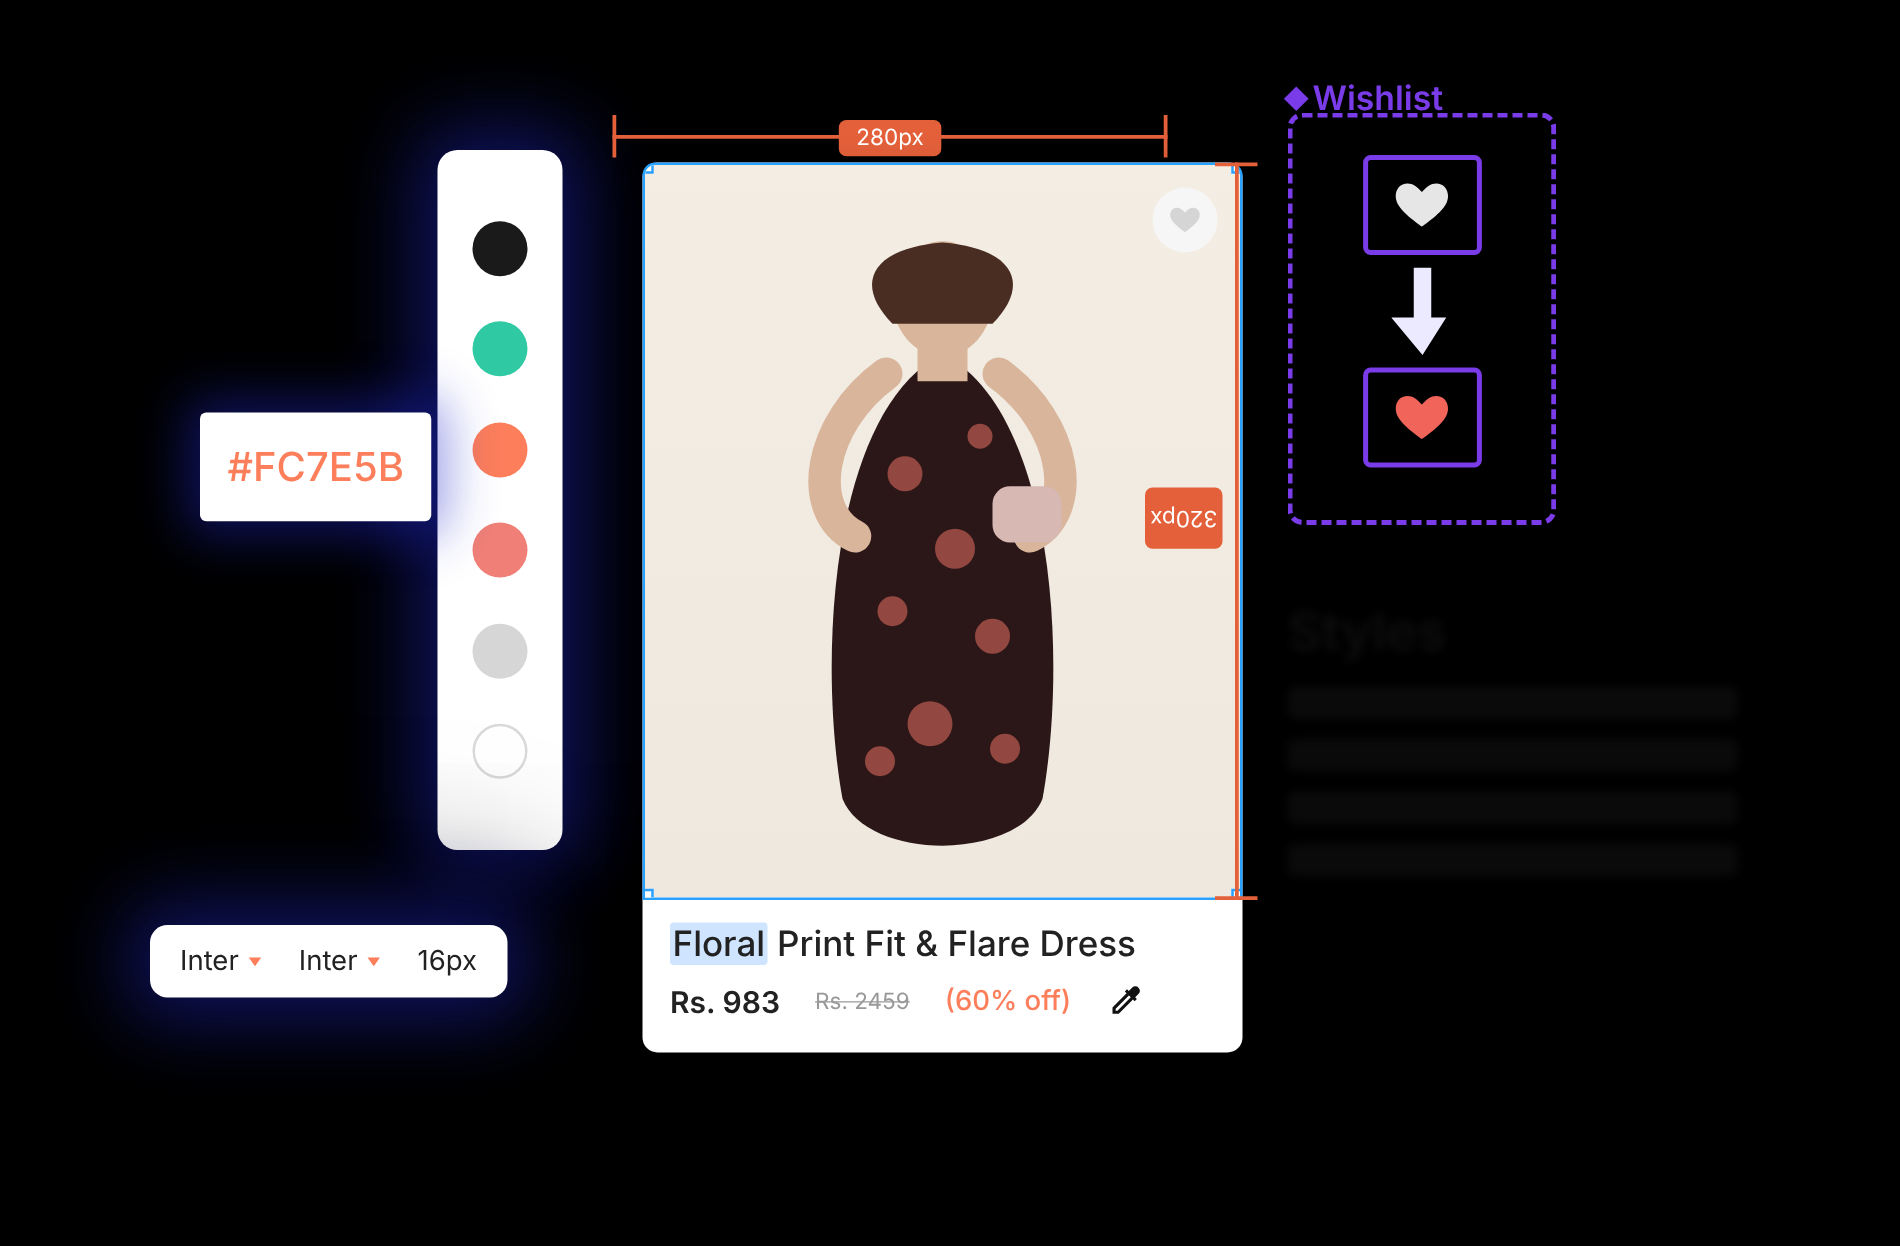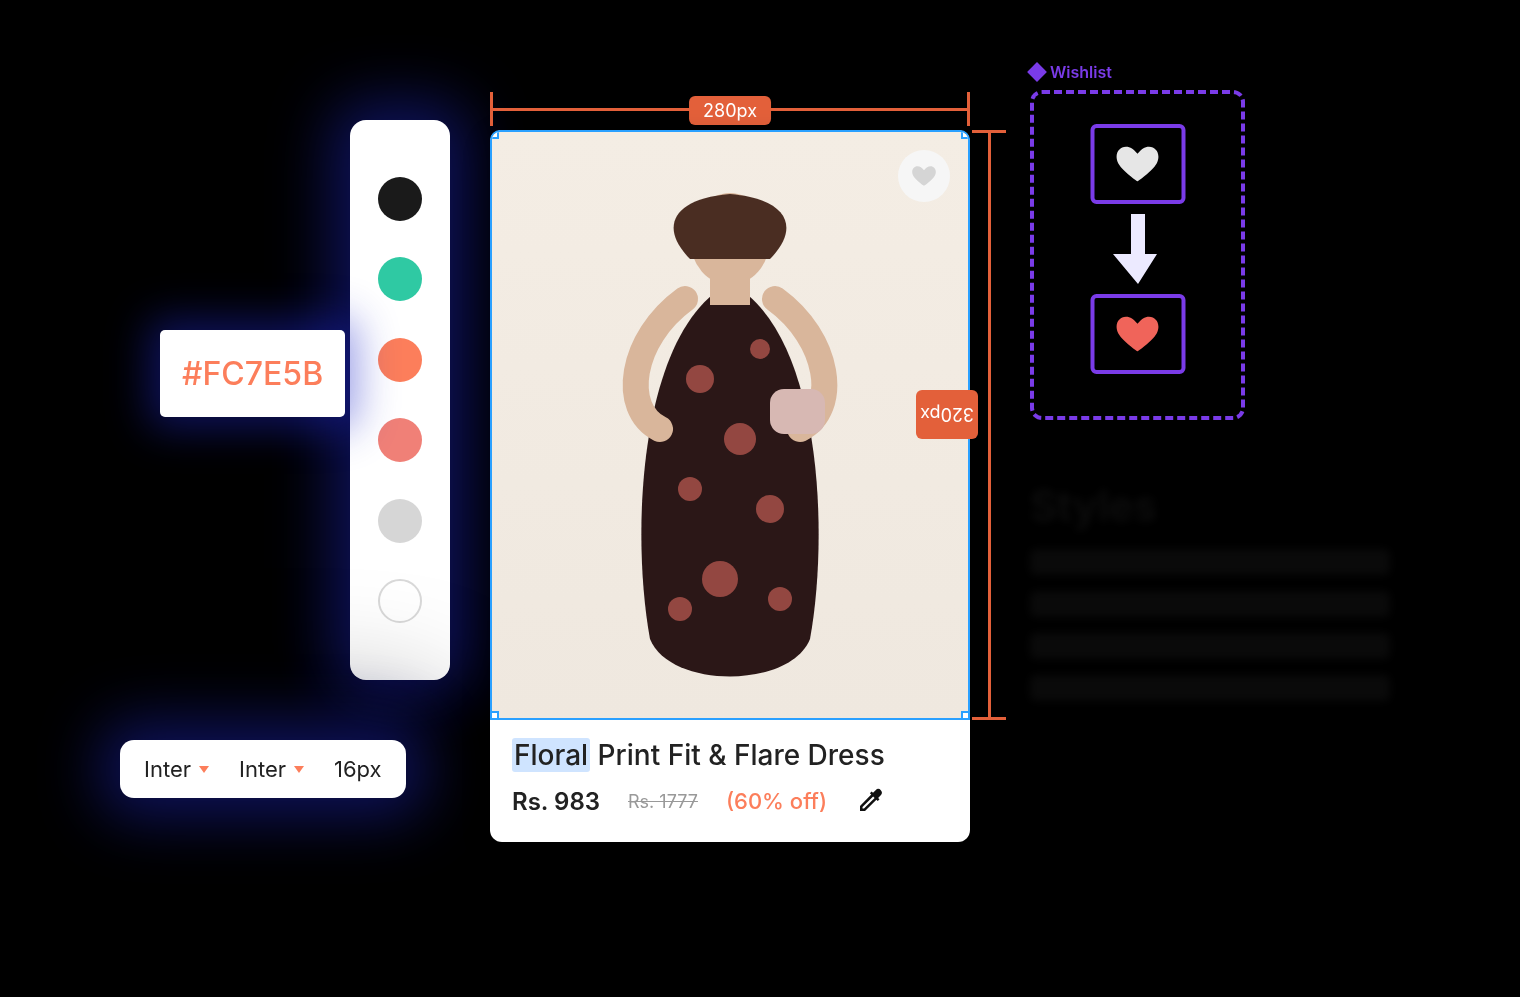--- a/index.html
+++ b/index.html
@@ -47,21 +47,21 @@
   .chev {
     width: 0; height: 0; display: inline-block;
     border-left: 5px solid transparent;
     border-right: 5px solid transparent;
     border-top: 7px solid #fc7e5b;
   }
 
   
   .product-card {
     position: absolute;
-    left: 490px; top: 130px;
+    left: 514px; top: 130px;
     width: 480px;
     background: #fff;
     border-radius: 12px;
     box-shadow: 0 8px 30px rgba(0,0,0,0.15);
     overflow: visible;
   }
   .image-wrap {
     position: relative;
     width: 480px; height: 590px;
     border: 2px solid #2aa0ff;
@@ -99,21 +99,21 @@
     display:flex; align-items:center; gap: 28px;
     font-size: 22px;
   }
   .price { font-weight: 600; color:#222; font-size:24px; }
   .old   { color:#999; text-decoration: line-through; font-size:18px; }
   .disc  { color:#fc7e5b; font-weight: 500; }
   .dropper { width: 30px; height: 30px; }
 
   
   .ruler-h {
-    position:absolute; left:490px; top:92px; width:480px; height:34px;
+    position:absolute; left:490px; top:92px; width:444px; height:34px;
   }
   .ruler-h .line { position:absolute; left:0; right:0; top:16px; height:3px; background:#e3603a; }
   .ruler-h .tick { position:absolute; top:0; width:3px; height:34px; background:#e3603a; }
   .ruler-h .t1{ left:0 } .ruler-h .t2{ right:0 }
   .ruler-h .badge {
     position:absolute; left:50%; top:4px; transform:translateX(-50%);
     background:#e3603a; color:#fff; padding:4px 14px; border-radius:6px; font-size:18px;
   }
 
   .ruler-v {
@@ -135,21 +135,21 @@
 
   
   .wishlist-box {
     position:absolute; left:1030px; top:90px;
     width:215px; height:330px;
     border: 4px dashed #7a3be8;
     border-radius: 12px;
   }
   .wishlist-label {
     position:absolute; left:1030px; top:62px;
-    color:#7a3be8; font-size:16px; font-weight:600;
+    color:#7a3be8; font-size:27px; font-weight:600;
     display:flex; align-items:center; gap:6px;
   }
   .wishlist-label .dia {
     width:14px; height:14px; background:#7a3be8; transform:rotate(45deg); display:inline-block;
   }
   .state-box {
     position:absolute; width:95px; height:80px; border:4px solid #7a3be8; border-radius:6px; left:50%; transform:translateX(-50%);
     display:flex; align-items:center; justify-content:center;
   }
   .state-box svg{ width:46px; height:46px; }
@@ -237,21 +237,21 @@
       <div class="handle h-tr"></div>
       <div class="handle h-bl"></div>
       <div class="handle h-br"></div>
     </div>
     <div class="info">
       <div class="title">
         <span class="hl">Floral</span><span> Print Fit &amp; Flare Dress</span>
       </div>
       <div class="price-row">
         <span class="price">Rs. 983</span>
-        <span class="old">Rs. 1777</span>
+        <span class="old">Rs. 2459</span>
         <span class="disc">(60% off)</span>
         <svg class="dropper" viewBox="0 0 24 24">
           <path fill="#111" d="M20.7 3.3a3 3 0 0 0-4.2 0l-2.1 2.1-1.1-1.1-1.4 1.4 1.1 1.1L4 16v4h4l9.1-9.1 1.1 1.1 1.4-1.4-1.1-1.1 2.1-2.1a3 3 0 0 0 0-4.1zM7.2 18H6v-1.2l8.5-8.5 1.2 1.2L7.2 18z"></path>
         </svg>
       </div>
     </div>
   </div>
 
   <div class="ruler-v">
     <div class="line"></div>

